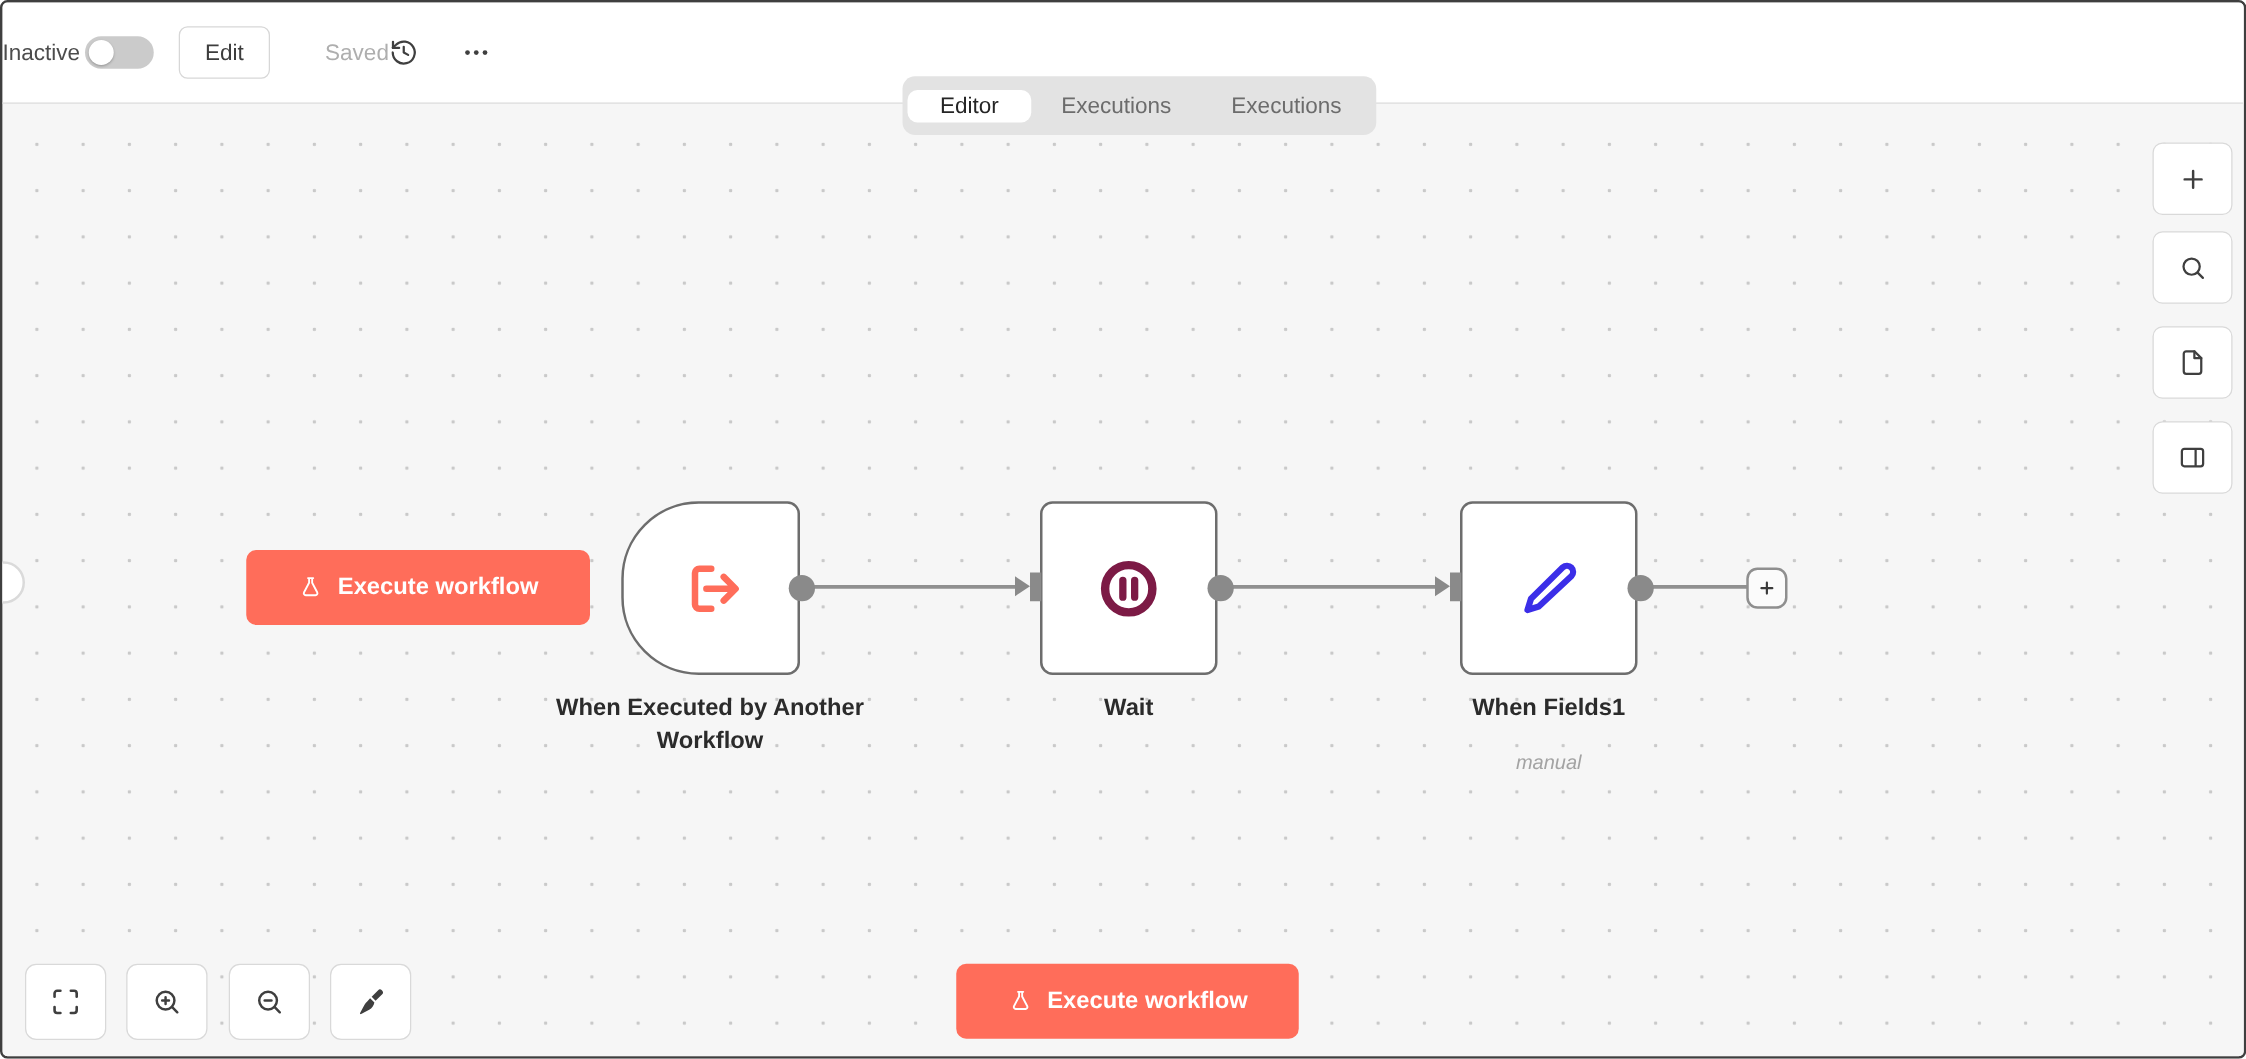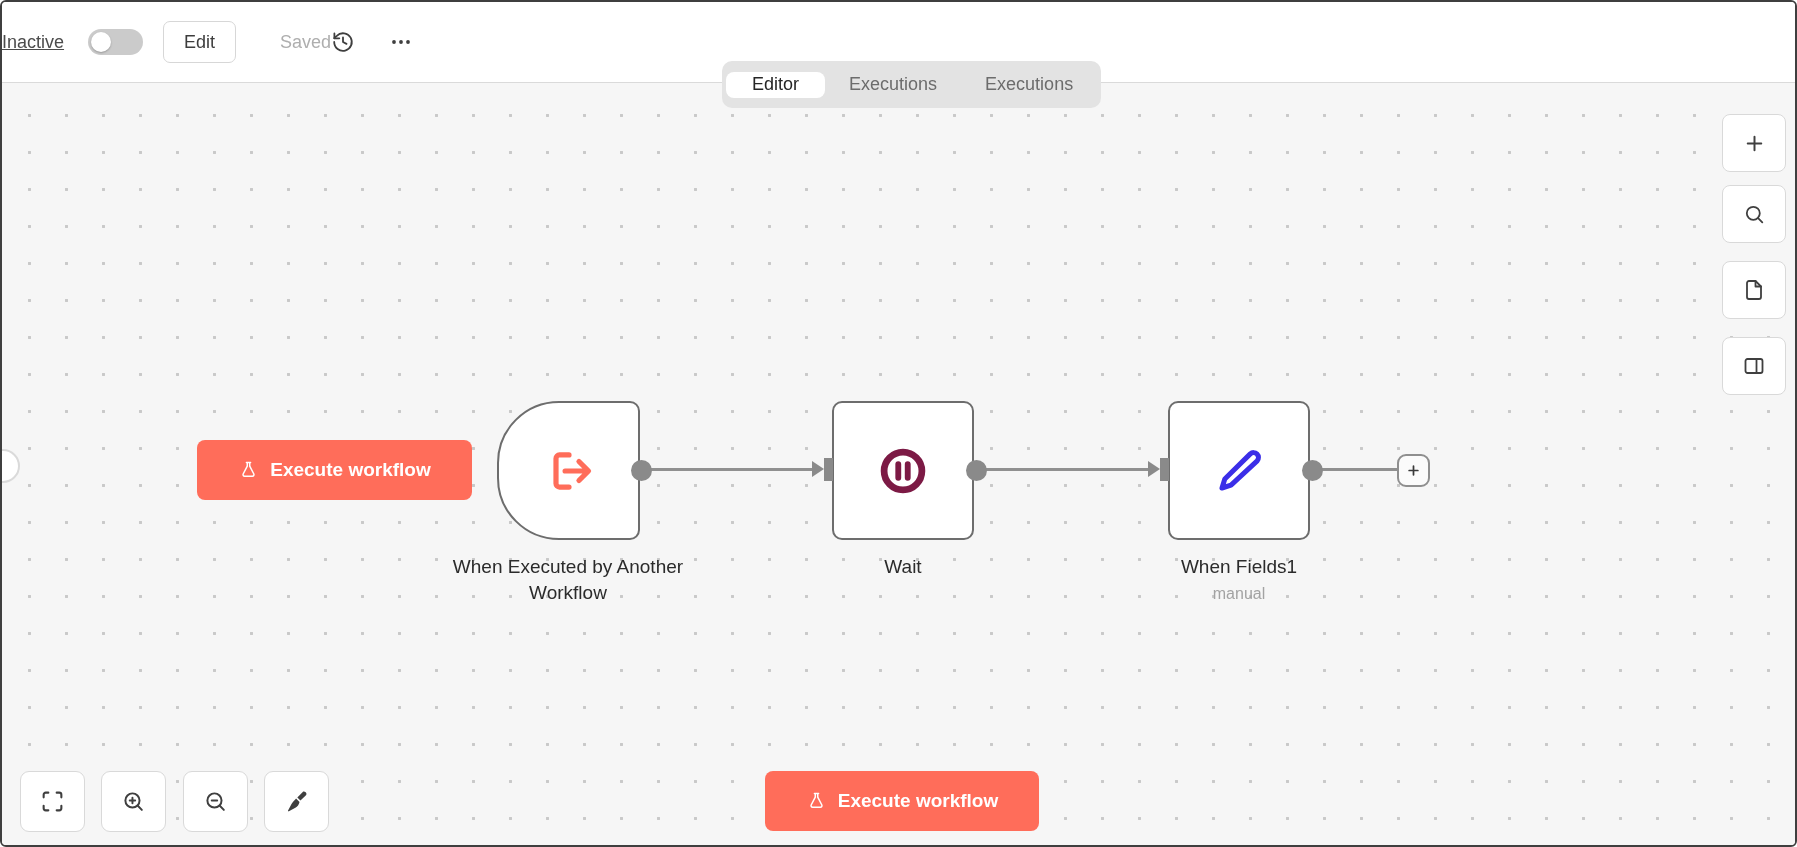--- a/index.html
+++ b/index.html
@@ -22,21 +22,21 @@
     justify-content:space-between;z-index:10;
   }
   .h-left{display:flex;align-items:center;padding-left:32px;}
   .crumb-user{color:#6d6d6d;margin-right:9px;display:flex;}
   .crumb-project{font-size:19px;color:#767676;cursor:pointer;}
   .crumb-sep{font-size:20px;color:#c6c6c6;margin:0 11px;}
   .crumb-name{font-size:19px;color:#222;font-weight:500;}
   .add-tag{font-size:17px;color:#9b9b9b;margin-left:58px;cursor:pointer;}
   .rename-ic{margin-left:40px;color:#474747;display:flex;cursor:pointer;}
   .h-right{display:flex;align-items:center;padding-right:28px;}
-  .status-label{font-size:18px;color:#4c4c4c;margin-right:24px;text-decoration:underline;}
+  .status-label{font-size:18px;color:#4c4c4c;margin-right:4px;}
   .toggle{width:55px;height:26px;border-radius:14px;background:#cbcbcb;position:relative;margin-right:20px;cursor:pointer;}
   .toggle .knob{position:absolute;left:3px;top:3px;width:20px;height:20px;border-radius:50%;background:#fff;box-shadow:0 1px 2px rgba(0,0,0,.25);}
   .share-btn{height:42px;padding:0 20px;display:flex;align-items:center;background:#fff;
     border:1px solid #d7d7d7;border-radius:7px;font-size:18px;color:#3d3d3d;margin-right:44px;cursor:pointer;}
   .saved-label{font-size:18px;color:#aeaeae;}
   .hist-ic{color:#3f3f3f;display:flex;margin-right:34px;cursor:pointer;}
   .menu-ic{color:#3f3f3f;display:flex;cursor:pointer;}
   
   .tabbar{
     position:absolute;left:720px;top:59px;height:47px;z-index:12;
@@ -55,25 +55,25 @@
   .out-dot{position:absolute;width:21px;height:21px;border-radius:50%;background:#8a8a8a;z-index:6;}
   .wire{position:absolute;height:3px;background:#909090;top:466px;z-index:4;}
   .in-arrow{position:absolute;top:459px;width:0;height:0;z-index:6;
     border-top:8.5px solid transparent;border-bottom:8.5px solid transparent;border-left:12px solid #8a8a8a;}
   .in-bar{position:absolute;top:456px;width:9px;height:23px;background:#8a8a8a;z-index:6;}
   .endpoint-plus{
     position:absolute;left:1395px;top:452px;width:33px;height:33px;box-sizing:border-box;
     background:#fbfbfb;border:2.5px solid #8f8f8f;border-radius:9px;display:flex;
     align-items:center;justify-content:center;color:#3a3a3a;z-index:6;cursor:pointer;
   }
-  .node-label{position:absolute;text-align:center;font-size:19px;color:#2b2b2b;font-weight:400;line-height:26px;z-index:5;}
+  .node-label{position:absolute;text-align:center;font-size:19px;color:#2b2b2b;font-weight:700;line-height:26px;z-index:5;}
   .lbl-trigger{left:441px;top:552px;width:250px;}
   .lbl-wait{left:830px;top:552px;width:142px;}
   .lbl-set{left:1137px;top:552px;width:200px;}
-  .node-sub{position:absolute;left:1137px;top:583px;width:200px;text-align:center;font-size:16px;color:#a3a3a3;z-index:5;}
+  .node-sub{position:absolute;left:1137px;top:600px;width:200px;text-align:center;font-size:16px;color:#a3a3a3;z-index:5;font-style:italic;}
   
   .exec-btn{
     position:absolute;height:60px;border-radius:8px;background:var(--primary,#ff6d5a);
     display:flex;align-items:center;justify-content:center;gap:11px;color:#fff;
     font-size:19px;font-weight:600;z-index:7;cursor:pointer;border:none;
     font-family:"Liberation Sans",sans-serif;
   }
   .exec-canvas{left:195px;top:438px;width:275px;}
   .exec-bottom{left:763px;top:769px;width:274px;}
   

